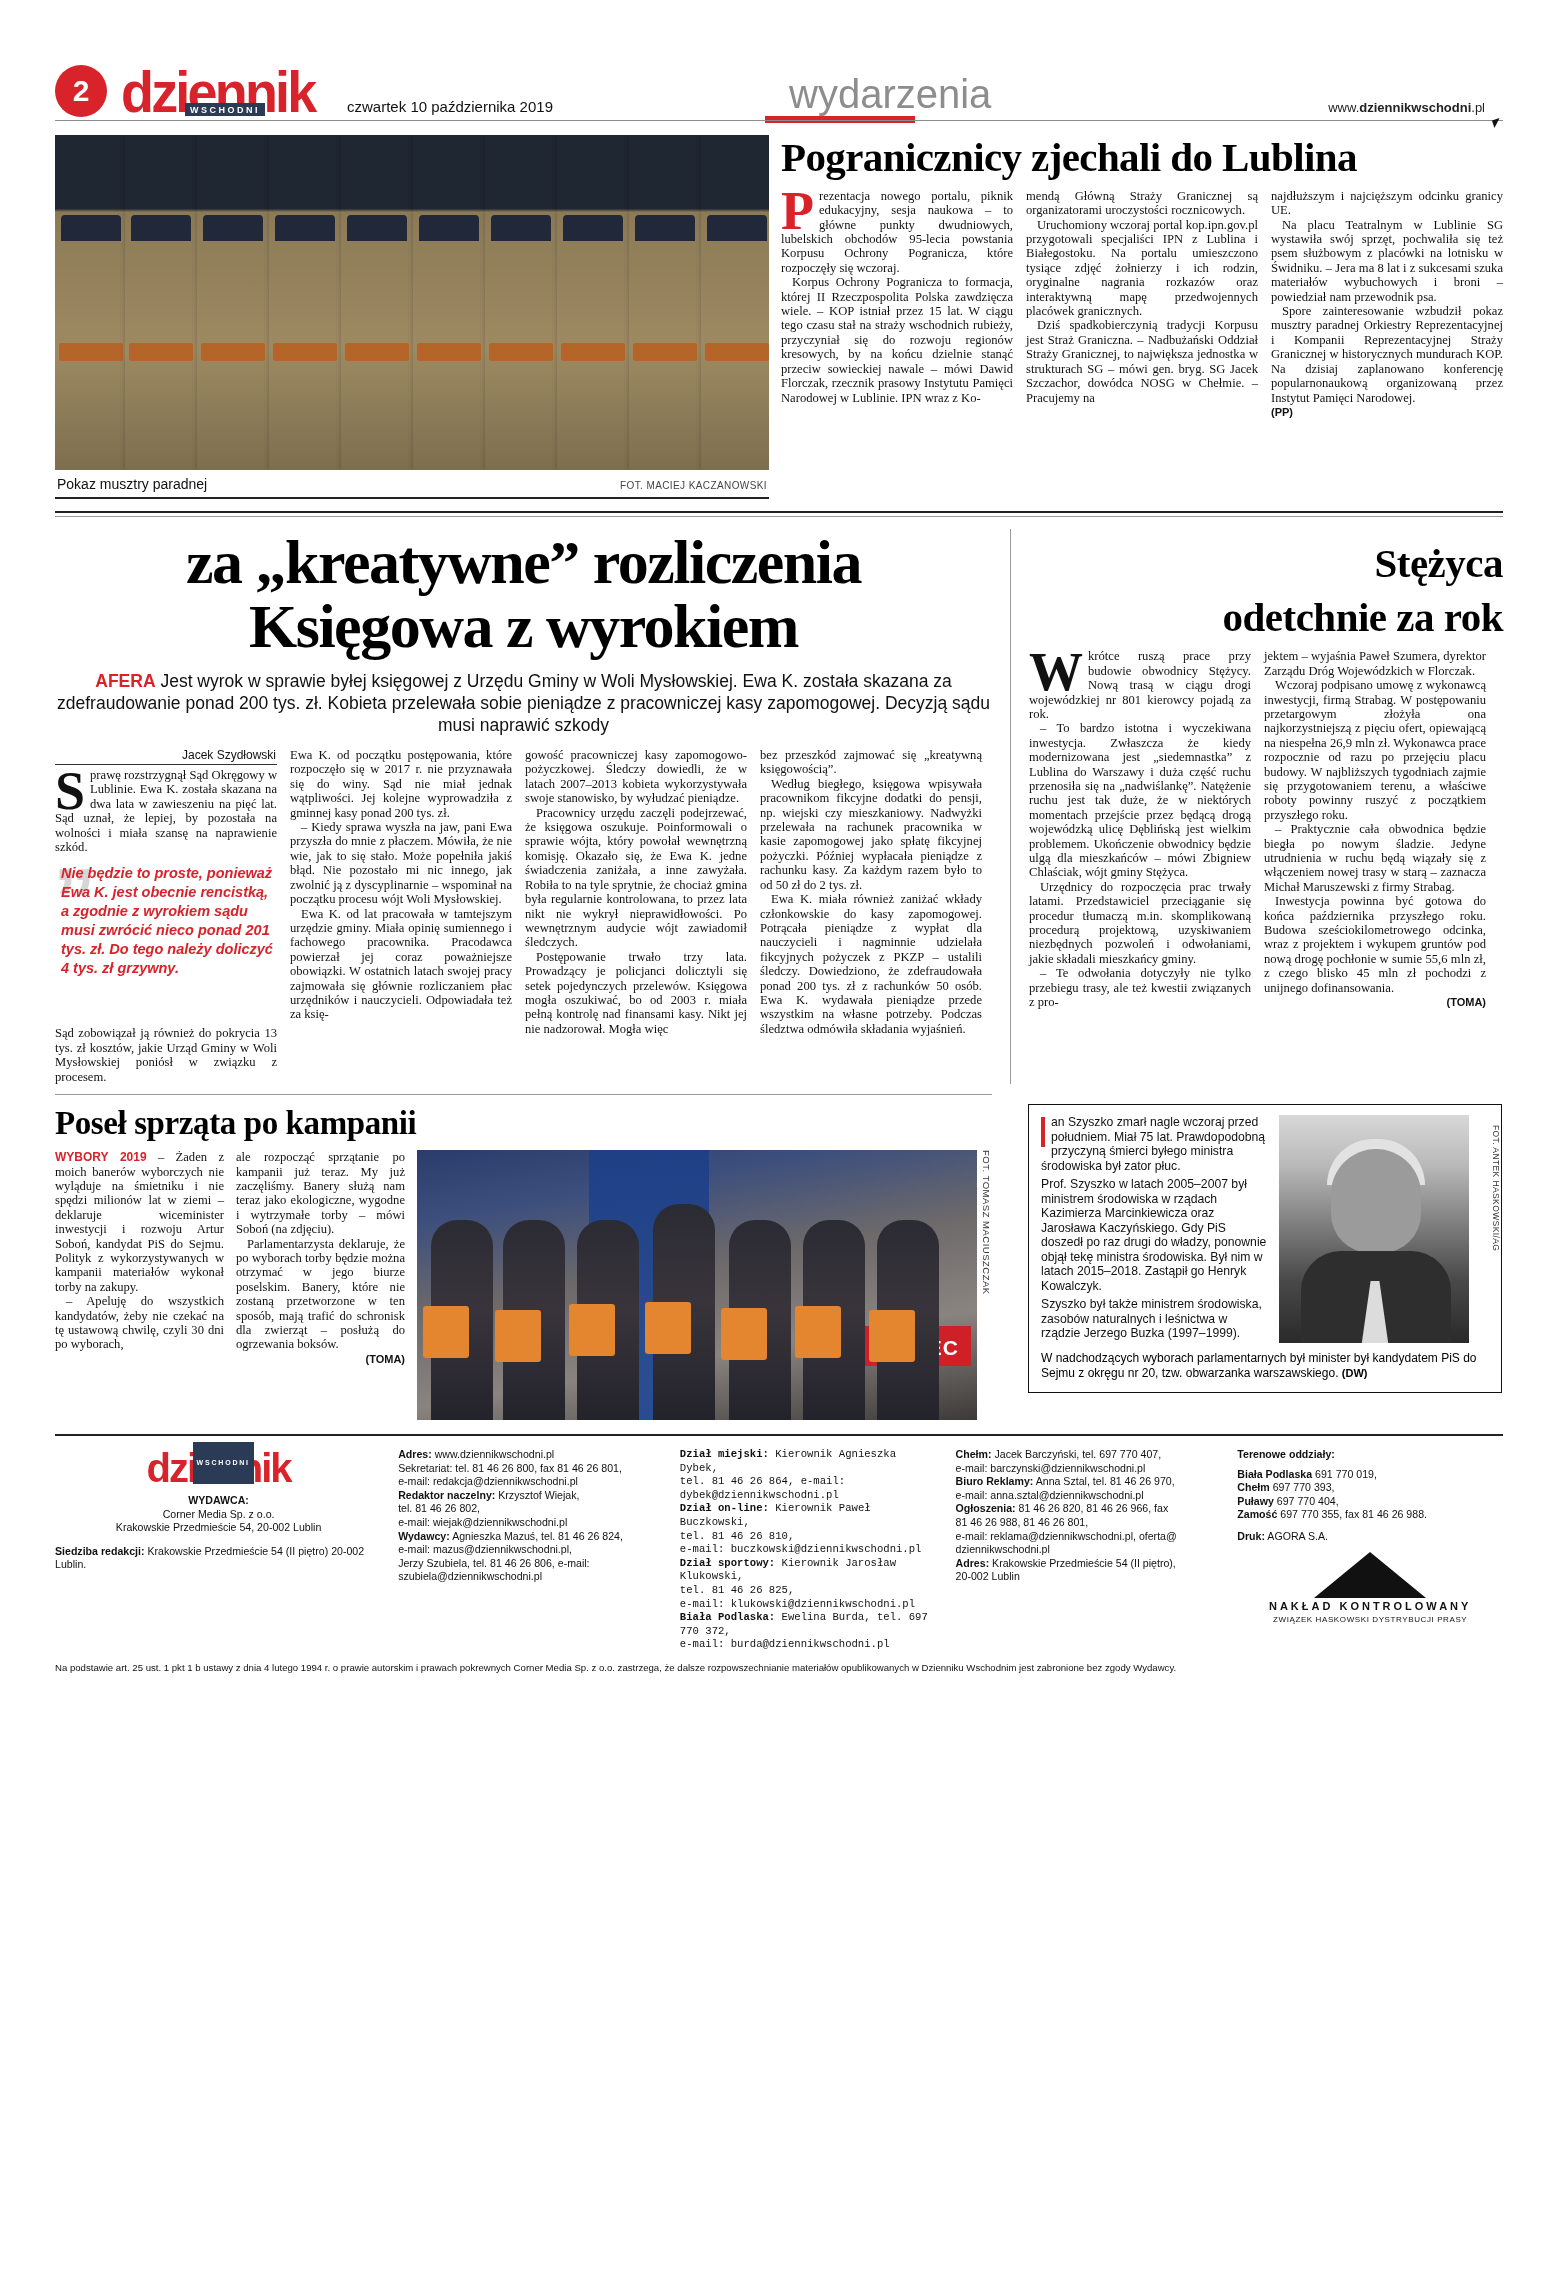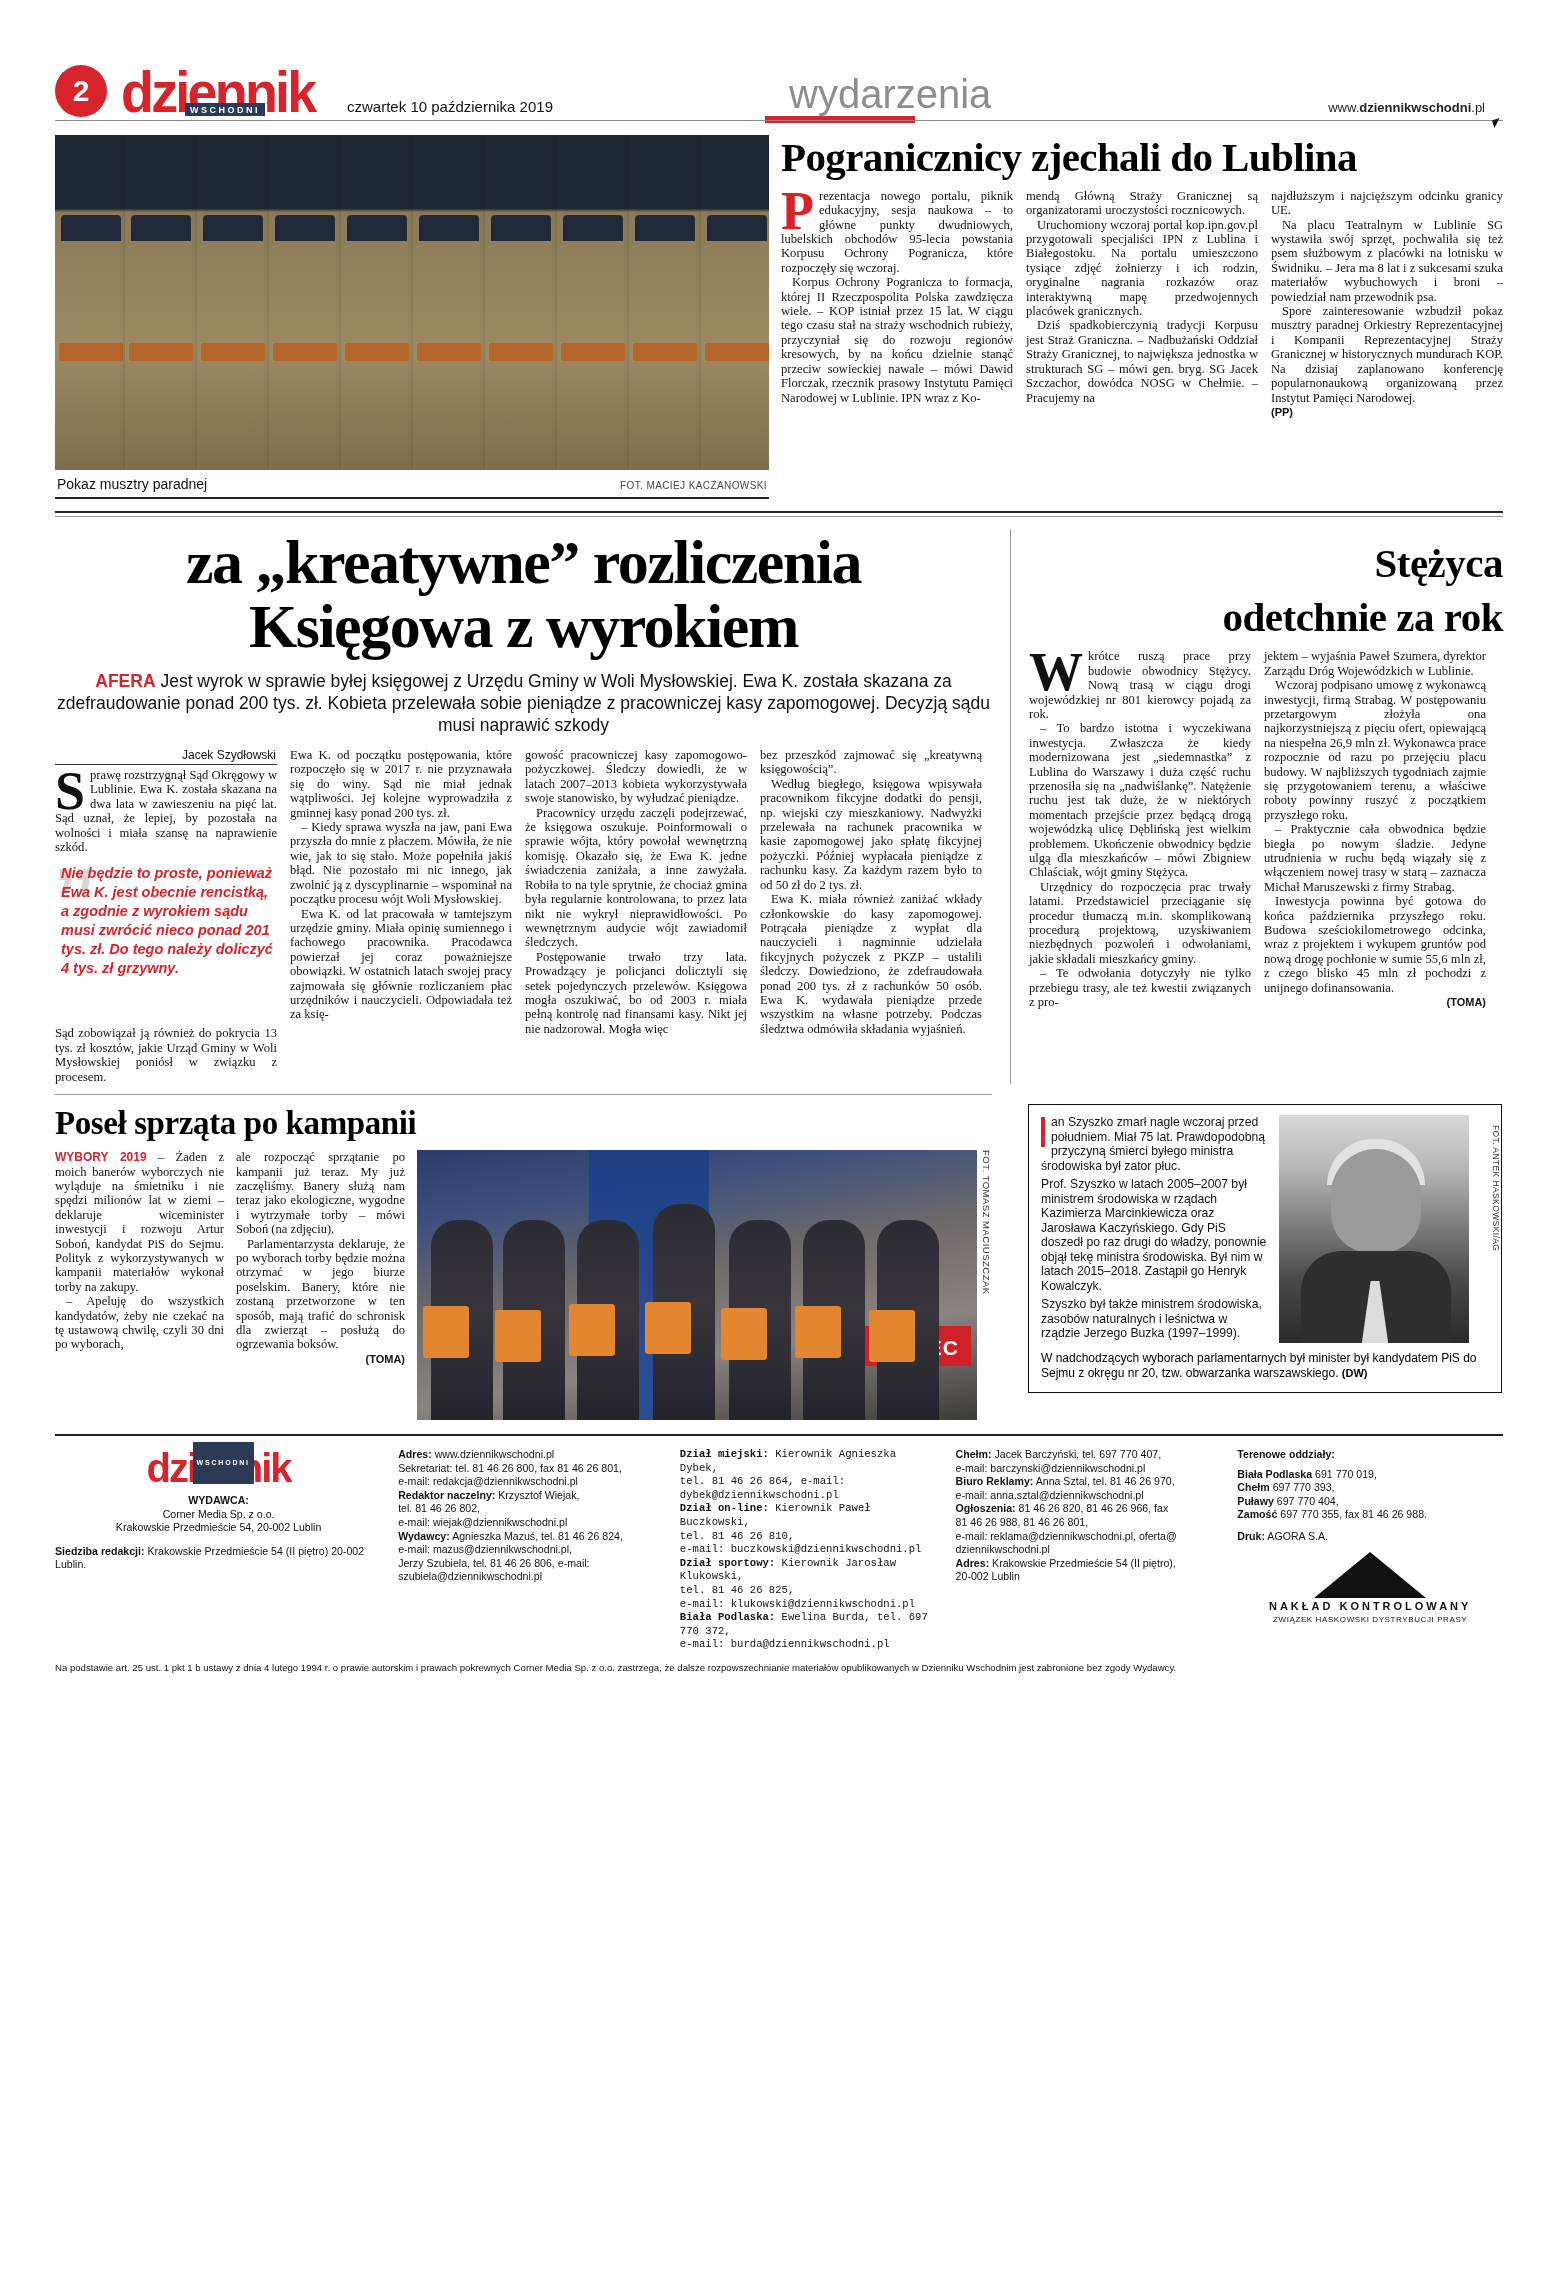--- a/index.html
+++ b/index.html
@@ -305,21 +305,21 @@
       <div class="rhead">Stężyca</div>
       <div class="rhead">odetchnie za rok</div>
       <div class="cols2">
         <div class="col bodytext">
           <p class="noind"><span class="st-dropcap">W</span><span>krótce ruszą prace przy budowie obwodnicy Stężycy. Nową trasą w ciągu drogi wojewódzkiej nr 801 kierowcy pojadą za rok.</span></p>
           <p>– To bardzo istotna i wyczekiwana inwestycja. Zwłaszcza że kiedy modernizowana jest „siedemnastka” z Lublina do Warszawy i duża część ruchu przenosiła się na „nadwiślankę”. Natężenie ruchu jest tak duże, że w niektórych momentach przejście przez będącą drogą wojewódzką ulicę Dęblińską jest wielkim problemem. Ukończenie obwodnicy będzie ulgą dla mieszkańców – mówi Zbigniew Chlaściak, wójt gminy Stężyca.</p>
           <p>Urzędnicy do rozpoczęcia prac trwały latami. Przedstawiciel przeciąganie się procedur tłumaczą m.in. skomplikowaną procedurą projektową, uzyskiwaniem niezbędnych pozwoleń i odwołaniami, jakie składali mieszkańcy gminy.</p>
           <p>– Te odwołania dotyczyły nie tylko przebiegu trasy, ale też kwestii związanych z pro-</p>
         </div>
         <div class="col bodytext">
-          <p class="noind">jektem – wyjaśnia Paweł Szumera, dyrektor Zarządu Dróg Wojewódzkich w Lublinie.</p>
+          <p class="noind">jektem – wyjaśnia Paweł Szumera, dyrektor Zarządu Dróg Wojewódzkich w Florczak.</p>
           <p>Wczoraj podpisano umowę z wykonawcą inwestycji, firmą Strabag. W postępowaniu przetargowym złożyła ona najkorzystniejszą z pięciu ofert, opiewającą na niespełna 26,9 mln zł. Wykonawca prace rozpocznie od razu po przejęciu placu budowy. W najbliższych tygodniach zajmie się przygotowaniem terenu, a właściwe roboty powinny ruszyć z początkiem przyszłego roku.</p>
           <p>– Praktycznie cała obwodnica będzie biegła po nowym śladzie. Jedyne utrudnienia w ruchu będą wiązały się z włączeniem nowej trasy w starą – zaznacza Michał Maruszewski z firmy Strabag.</p>
           <p>Inwestycja powinna być gotowa do końca października przyszłego roku. Budowa sześciokilometrowego odcinka, wraz z projektem i wykupem gruntów pod nową drogę pochłonie w sumie 55,6 mln zł, z czego blisko 45 mln zł pochodzi z unijnego dofinansowania.</p>
           <p style="text-align:right"><span class="endtag">(TOMA)</span></p>
         </div>
       </div>
     </div>
   </div>
 
   <div class="bottom-area">

